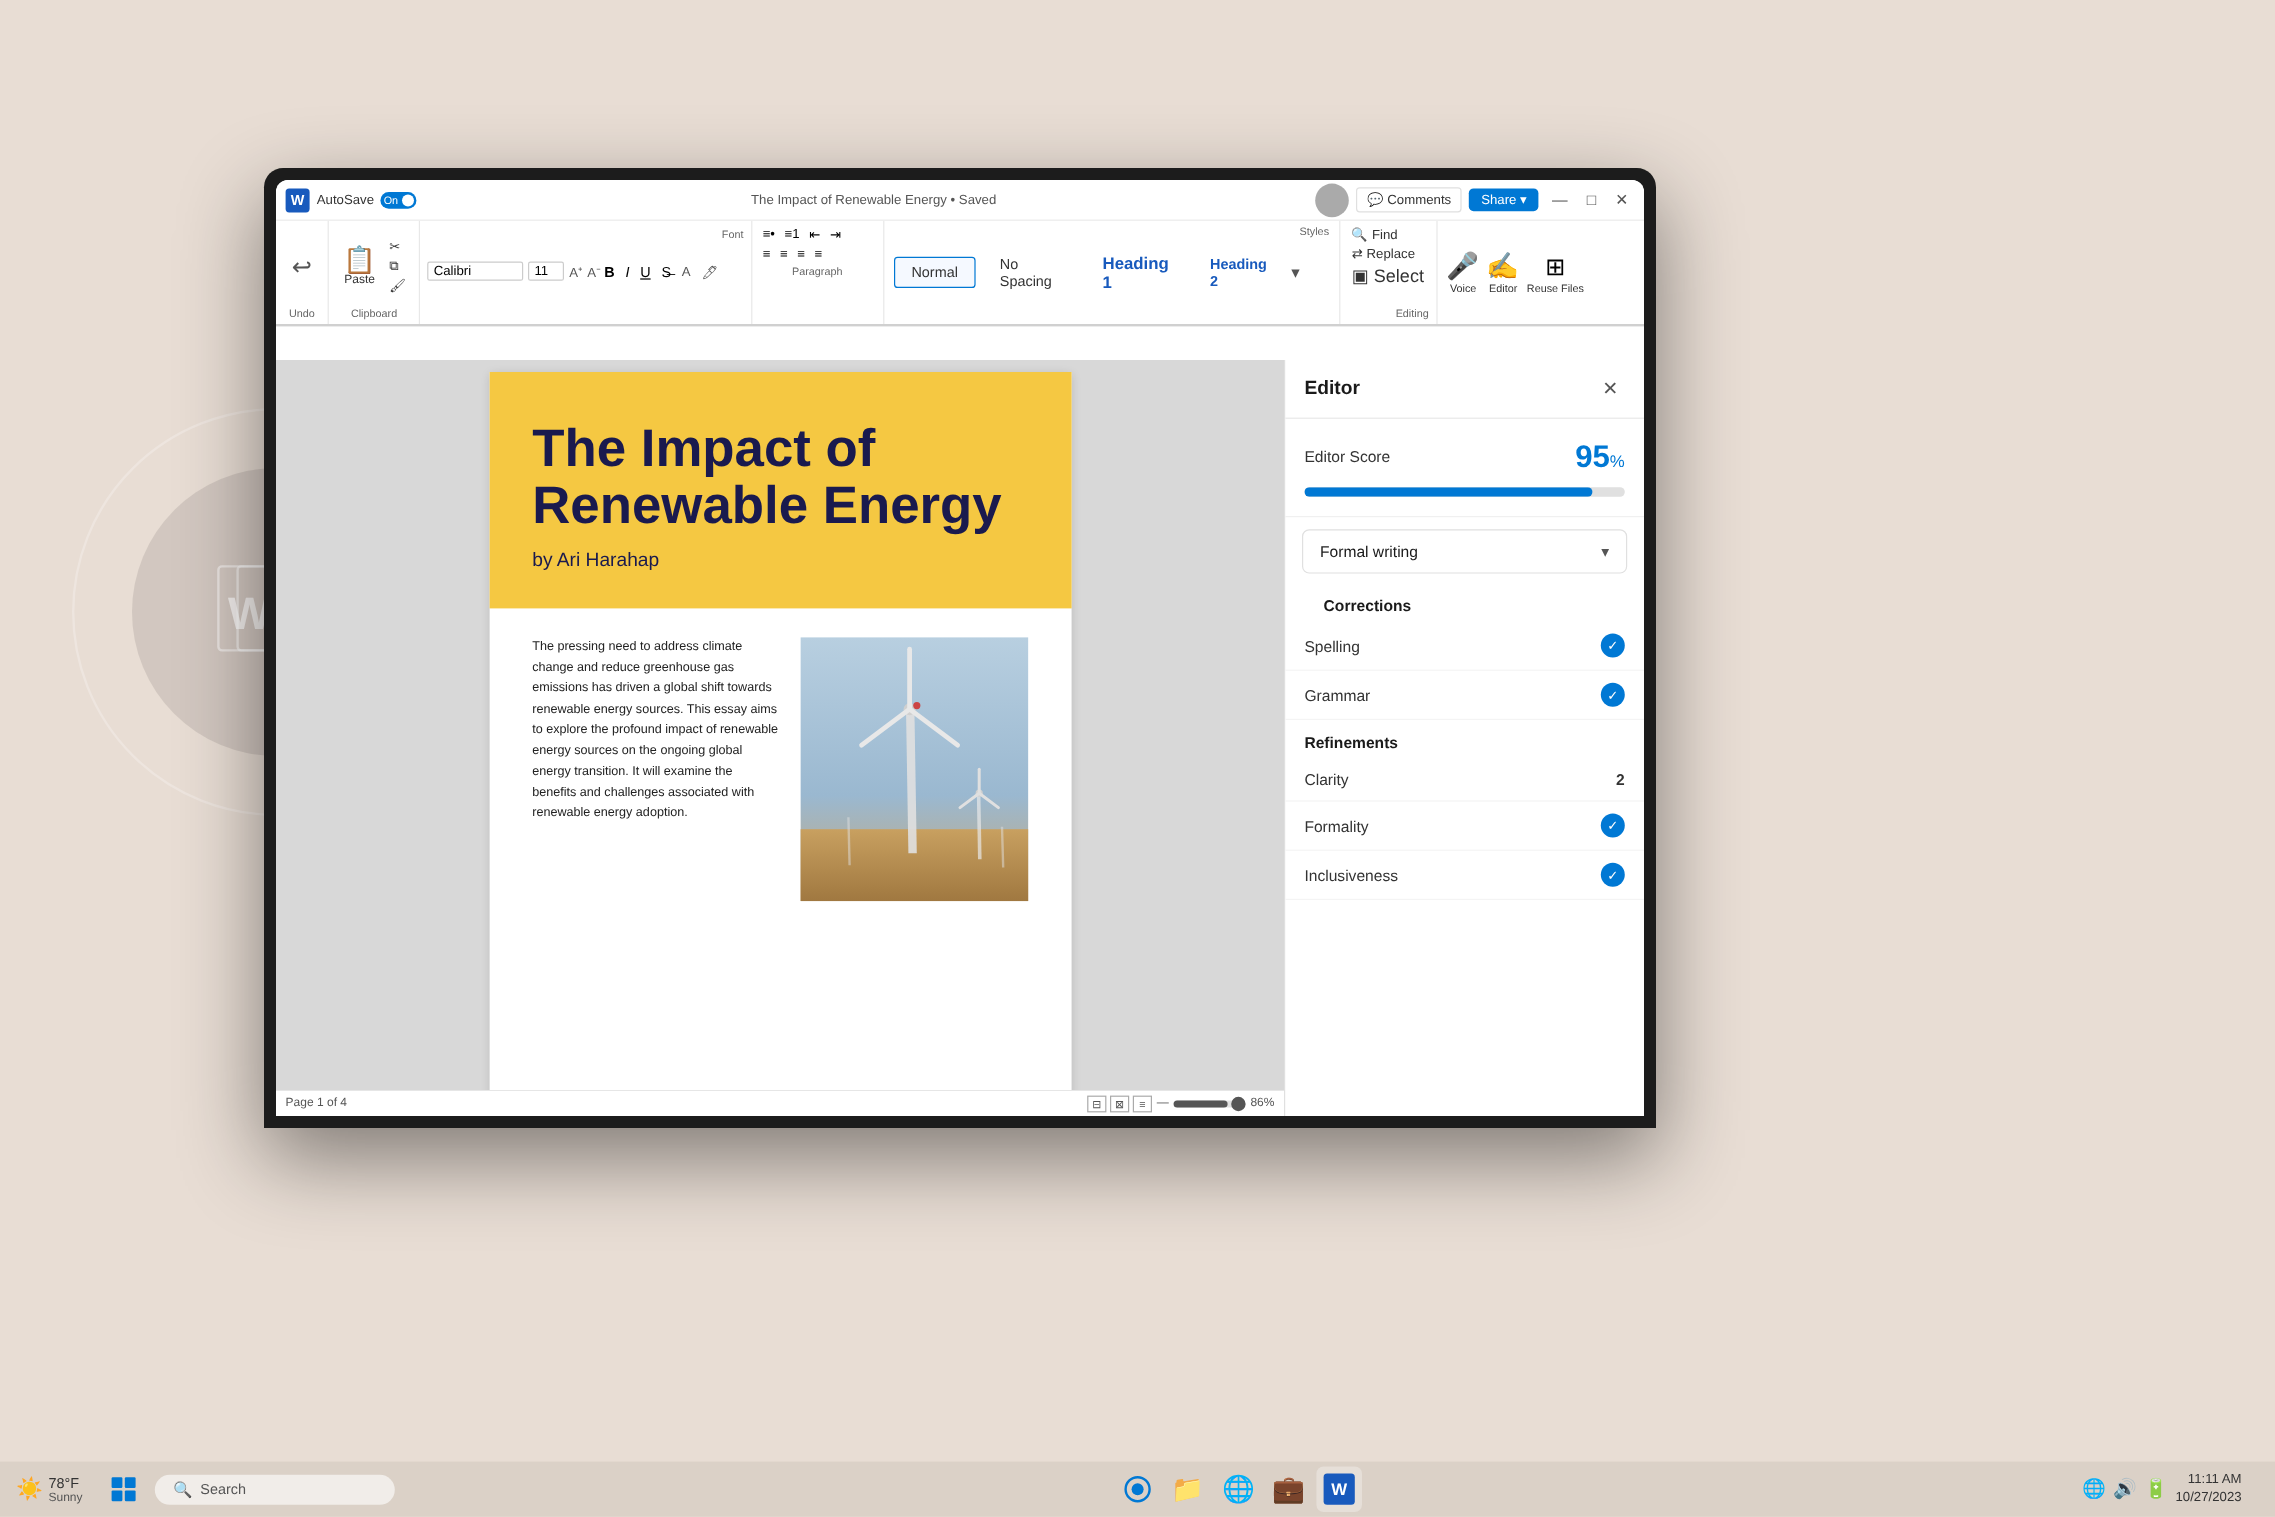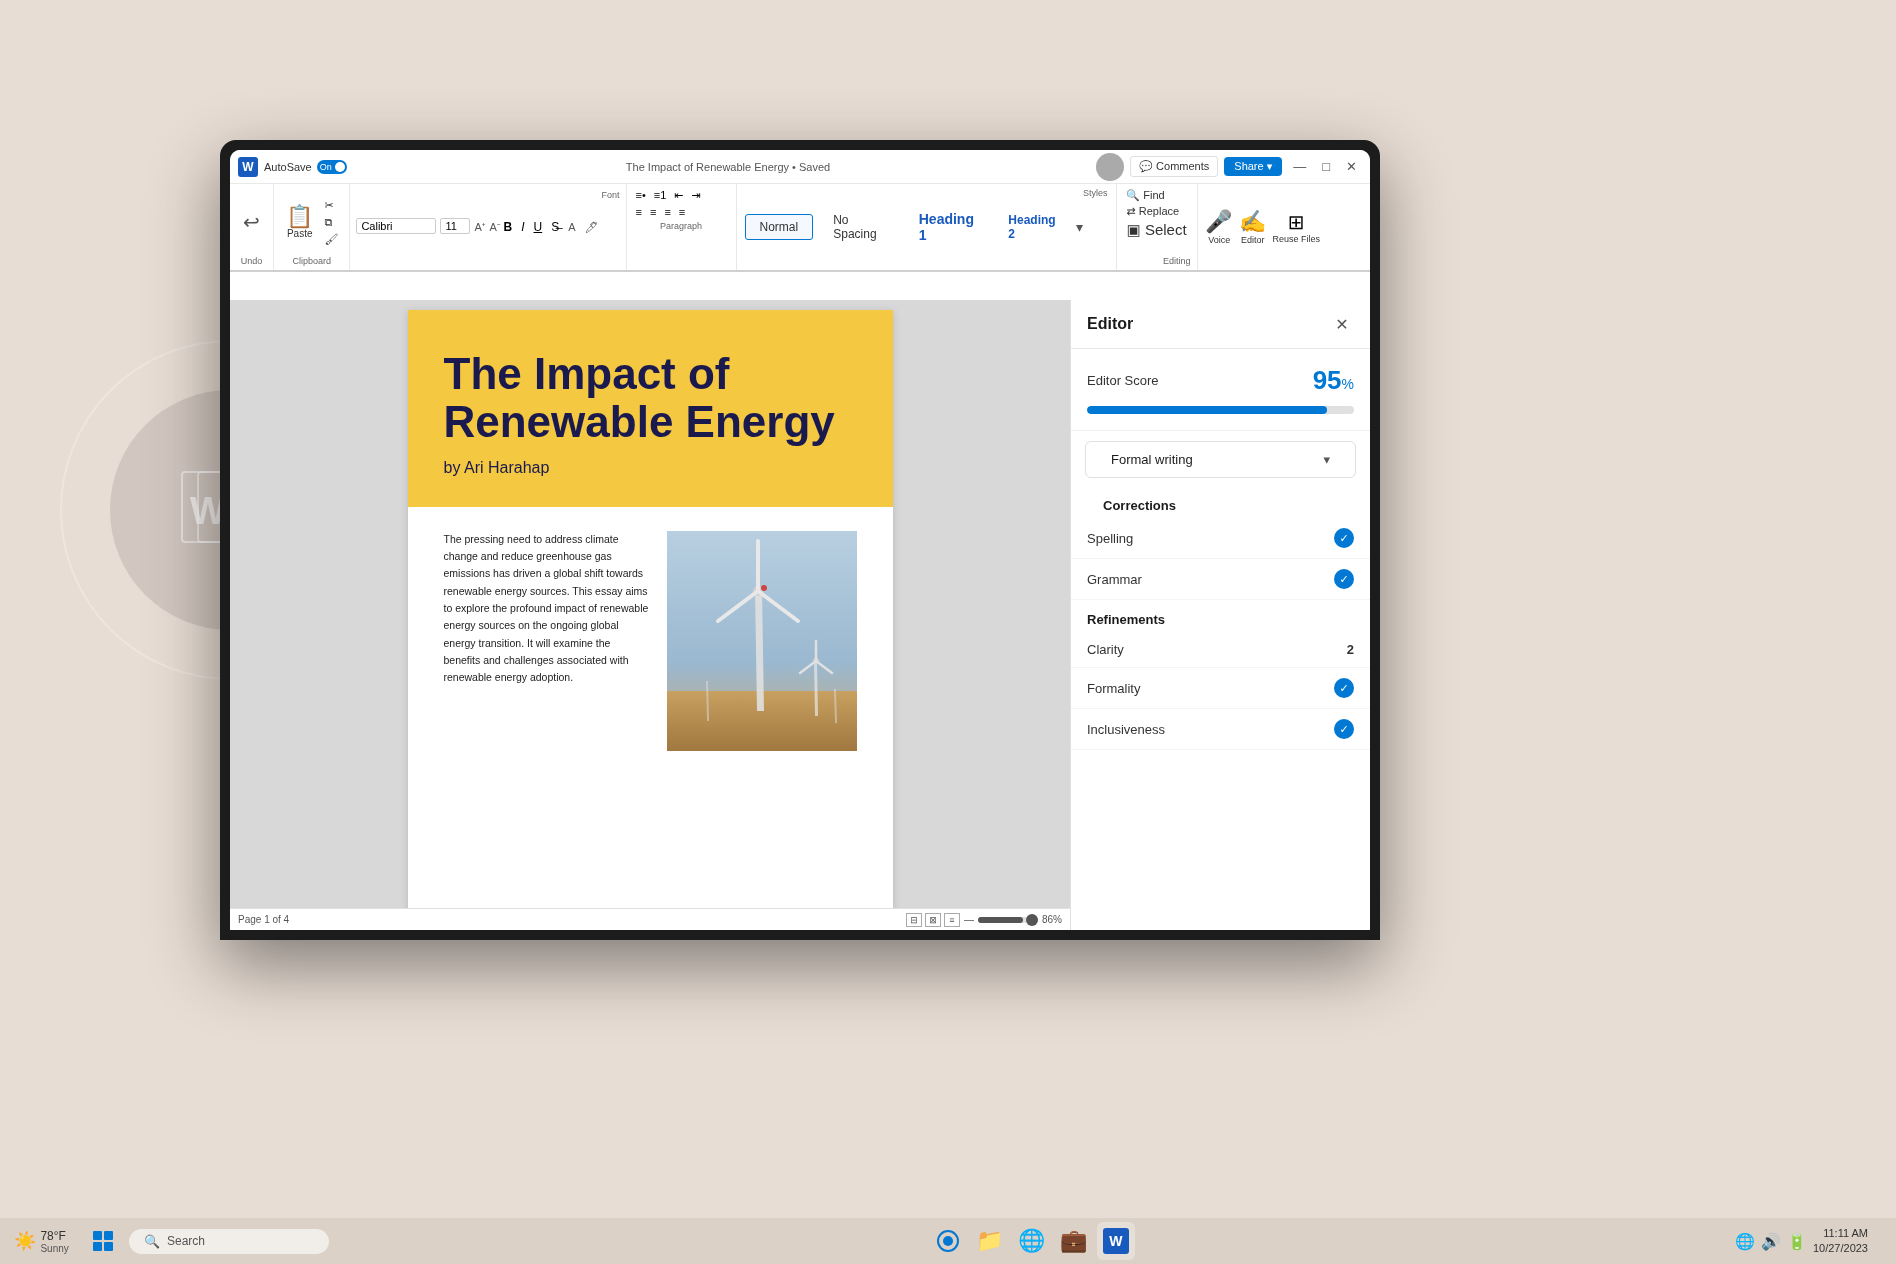--- a/index.html
+++ b/index.html
@@ -214,21 +214,21 @@
         <div style="padding:16px;border-bottom:1px solid #f0f0f0;">
           <div style="display:flex;align-items:center;justify-content:space-between;margin-bottom:10px;">
             <span style="font-size:13px;color:#333;">Editor Score</span>
             <span style="font-size:26px;font-weight:700;color:#0078d4;"><span>95</span><span style="font-size:14px;font-weight:400;">%</span></span>
           </div>
           <div style="height:8px;background:#e0e0e0;border-radius:4px;overflow:hidden;">
             <div style="height:100%;width:90%;background:#0078d4;border-radius:4px;"></div>
           </div>
         </div>
 
-        <div style="margin:10px 14px;padding:10px 25px;border:1px solid #e0e0e0;border-radius:6px;display:flex;align-items:center;justify-content:space-between;cursor:pointer;">
+        <div style="margin:10px 14px;padding:10px 14px;border:1px solid #e0e0e0;border-radius:6px;display:flex;align-items:center;justify-content:space-between;cursor:pointer;">
           <span style="font-size:13px;color:#1a1a1a;">Formal writing</span>
           <span style="font-size:13px;color:#555;">▾</span>
         </div>
 
         <div style="padding:8px 16px 4px;margin-left:16px;">
           <span style="font-size:13px;font-weight:600;color:#1a1a1a;">Corrections</span>
         </div>
 
         <div style="display:flex;align-items:center;justify-content:space-between;padding:10px 16px;border-bottom:1px solid #f4f4f4;">
           <span style="font-size:13px;color:#333;">Spelling</span>

